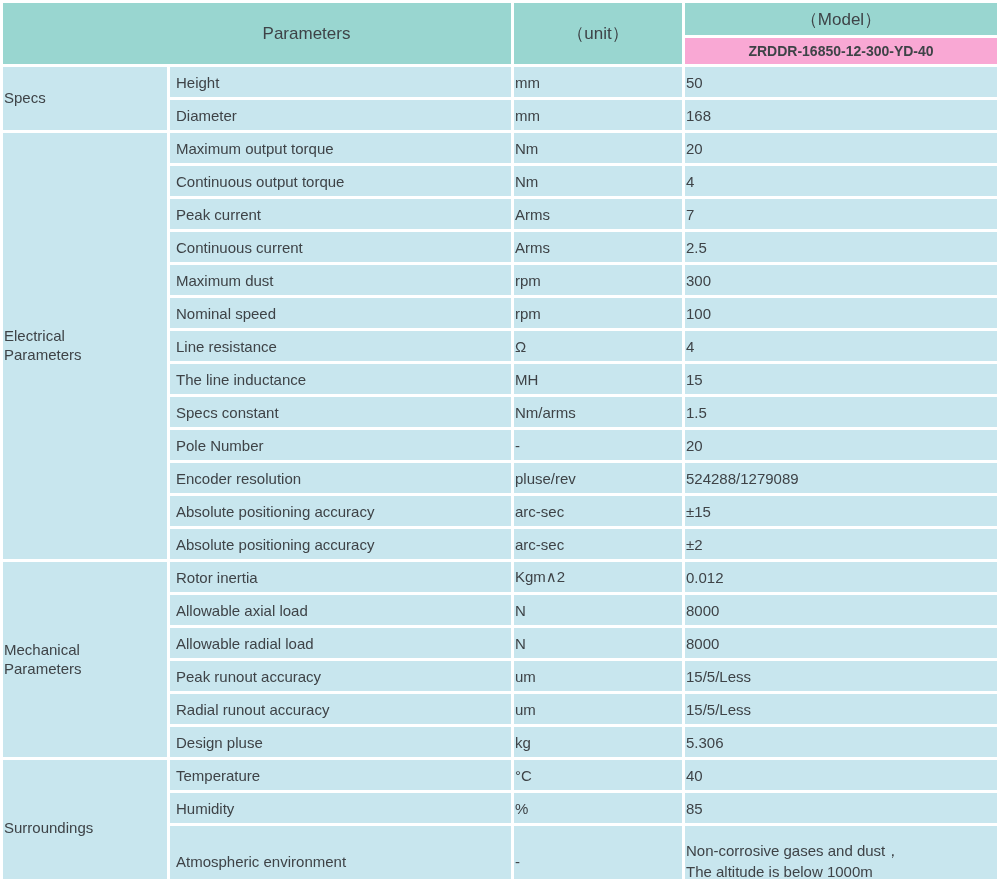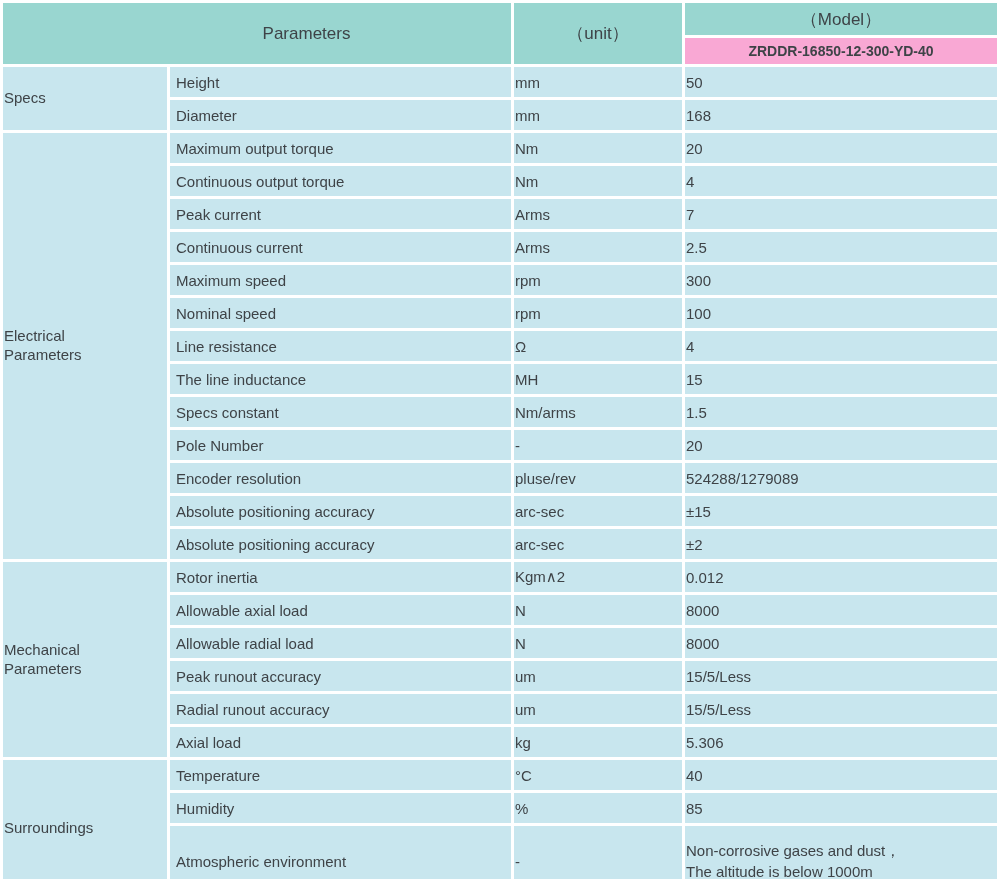--- a/index.html
+++ b/index.html
@@ -109,21 +109,21 @@
       <td class="param-cell">Peak current</td>
       <td class="unit-cell">Arms</td>
       <td class="value-cell">7</td>
     </tr>
     <tr>
       <td class="param-cell">Continuous current</td>
       <td class="unit-cell">Arms</td>
       <td class="value-cell">2.5</td>
     </tr>
     <tr>
-      <td class="param-cell">Maximum speed</td>
+      <td class="param-cell">Maximum dust</td>
       <td class="unit-cell">rpm</td>
       <td class="value-cell">300</td>
     </tr>
     <tr>
       <td class="param-cell">Nominal speed</td>
       <td class="unit-cell">rpm</td>
       <td class="value-cell">100</td>
     </tr>
     <tr>
       <td class="param-cell">Line resistance</td>
@@ -182,21 +182,21 @@
       <td class="param-cell">Peak runout accuracy</td>
       <td class="unit-cell">um</td>
       <td class="value-cell">15/5/Less</td>
     </tr>
     <tr>
       <td class="param-cell">Radial runout accuracy</td>
       <td class="unit-cell">um</td>
       <td class="value-cell">15/5/Less</td>
     </tr>
     <tr>
-      <td class="param-cell">Axial load</td>
+      <td class="param-cell">Design pluse</td>
       <td class="unit-cell">kg</td>
       <td class="value-cell">5.306</td>
     </tr>
 
     <tr>
       <td rowspan="3" class="group-cell">Surroundings</td>
       <td class="param-cell">Temperature</td>
       <td class="unit-cell">°C</td>
       <td class="value-cell">40</td>
     </tr>

